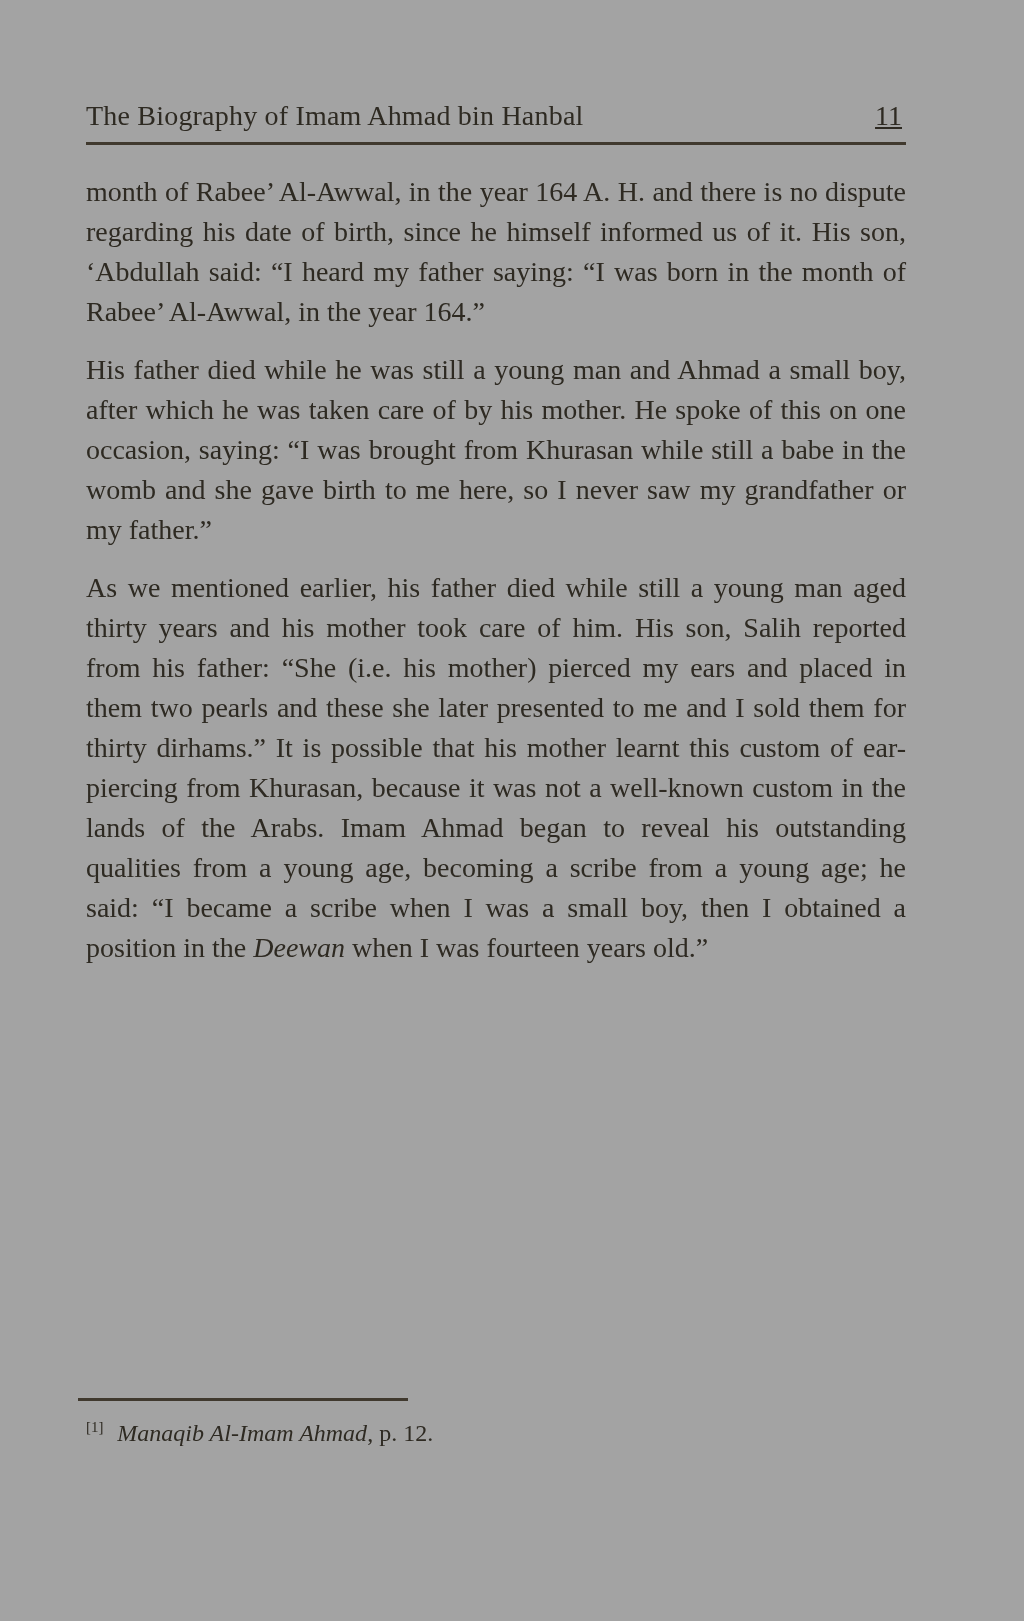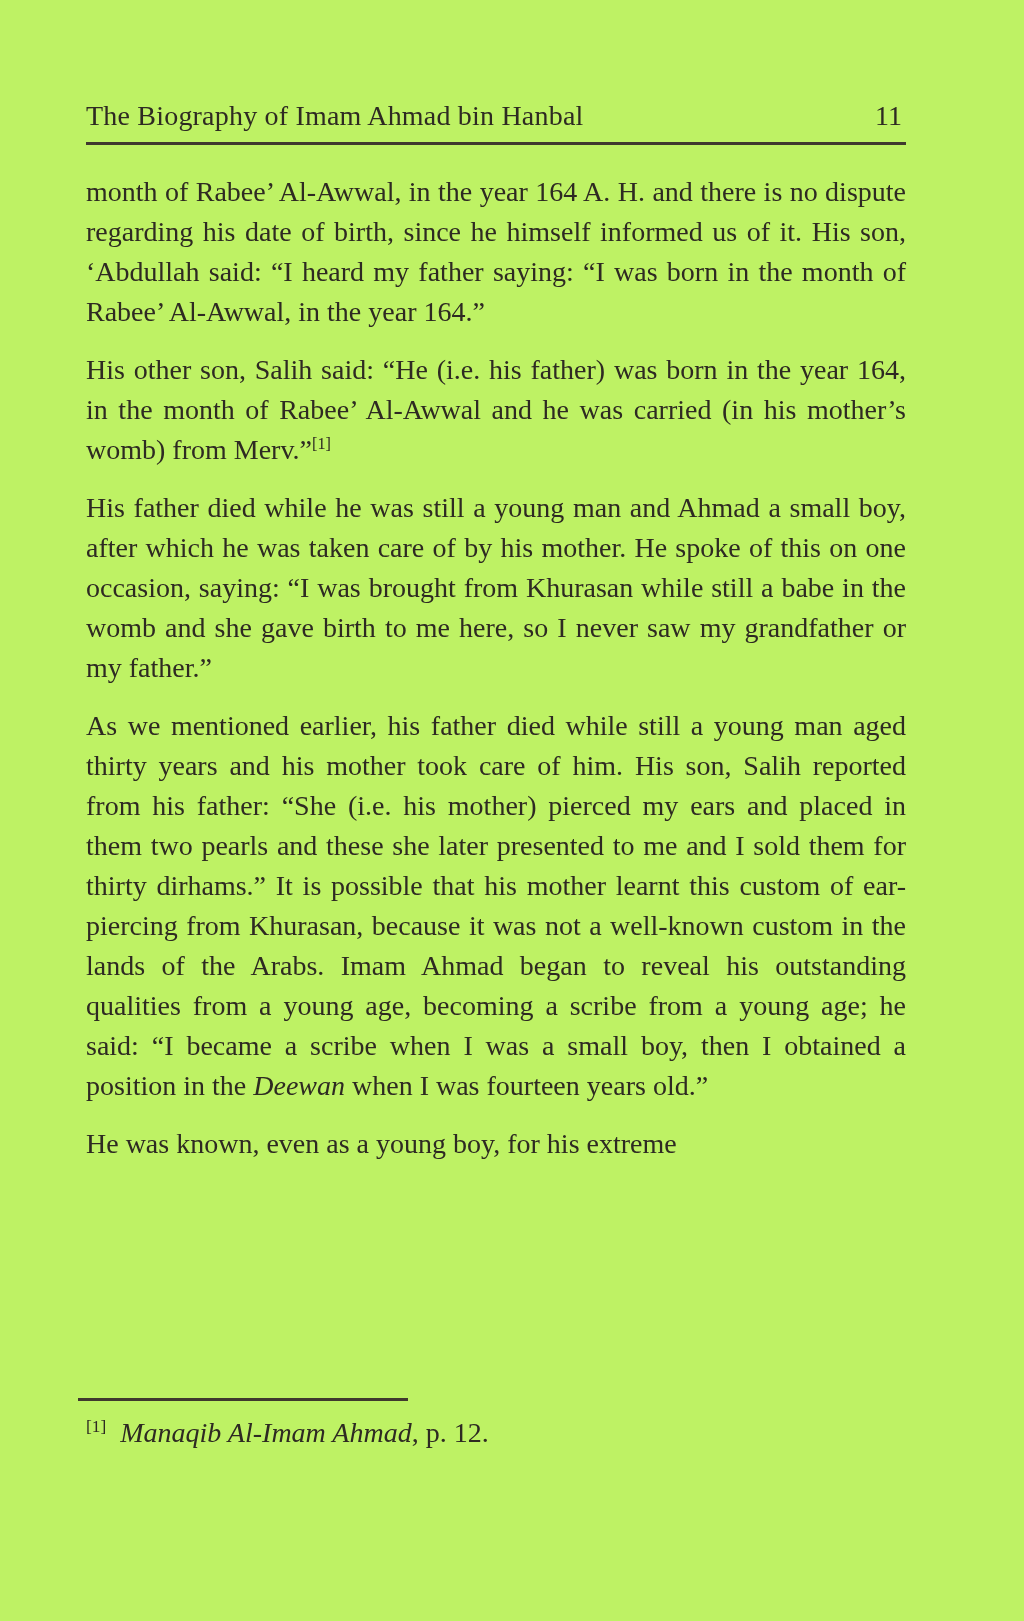--- a/index.html
+++ b/index.html
@@ -5,21 +5,21 @@
   html, body {
     margin: 0;
     padding: 0;
     background: #e8e6dc;
   }
   .page {
     position: relative;
     width: 1024px;
     height: 1621px;
     margin: 0 auto;
-    background: #bef264;
+    background: #a3a3a3;
     box-sizing: border-box;
     font-family: "Liberation Serif", "DejaVu Serif", serif;
     color: #2e2a22;
     overflow: hidden;
   }
   .content {
     position: absolute;
     left: 86px;
     top: 100px;
     width: 820px;
@@ -30,20 +30,21 @@
     align-items: baseline;
     font-size: 28px;
     padding-bottom: 10px;
     border-bottom: 3px solid #40392e;
   }
   .running-header .title {
     letter-spacing: 0.2px;
   }
   .running-header .page-num {
     padding-right: 4px;
+    text-decoration: underline;
   }
   .body-text {
     margin-top: 27px;
     font-size: 28px;
     line-height: 40px;
     text-align: justify;
   }
   .body-text p {
     margin: 6px 0 18px 0;
   }
@@ -60,21 +61,21 @@
     top: 1398px;
     width: 828px;
   }
   .footnote-rule {
     width: 330px;
     height: 3px;
     background: #40392e;
     margin-bottom: 16px;
   }
   .footnote {
-    font-size: 28px;
+    font-size: 24px;
     line-height: 32px;
     color: #2e2a22;
     padding-left: 8px;
   }
   .footnote sup.fn-marker {
     font-size: 0.62em;
     line-height: 0;
     vertical-align: super;
     margin-right: 14px;
     font-style: normal;
@@ -88,27 +89,25 @@
 
     <div class="running-header">
       <span class="title">The Biography of Imam Ahmad bin Hanbal</span>
       <span class="page-num">11</span>
     </div>
 
     <div class="body-text">
 
       <p><span>month of Rabee’ Al-Awwal, in the year 164 A. H. and there is no dispute regarding his date of birth, since he himself informed us of it. His son, ‘Abdullah said: “I heard my father saying: “I was born in the month of Rabee’ Al-Awwal, in the year 164.”</span></p>
 
-      <p><span>His other son, Salih said: “He (i.e. his father) was born in the year 164, in the month of Rabee’ Al-Awwal and he was carried (in his mother’s womb) from Merv.”</span><sup class="fn-ref">[1]</sup></p>
 
       <p><span>His father died while he was still a young man and Ahmad a small boy, after which he was taken care of by his mother. He spoke of this on one occasion, saying: “I was brought from Khurasan while still a babe in the womb and she gave birth to me here, so I never saw my grandfather or my father.”</span></p>
 
       <p><span>As we mentioned earlier, his father died while still a young man aged thirty years and his mother took care of him. His son, Salih reported from his father: “She (i.e. his mother) pierced my ears and placed in them two pearls and these she later presented to me and I sold them for thirty dirhams.” It is possible that his mother learnt this custom of ear-piercing from Khurasan, because it was not a well-known custom in the lands of the Arabs. Imam Ahmad began to reveal his outstanding qualities from a young age, becoming a scribe from a young age; he said: “I became a scribe when I was a small boy, then I obtained a position in the </span><em class="book-title">Deewan</em><span> when I was fourteen years old.”</span></p>
 
-      <p><span>He was known, even as a young boy, for his extreme</span></p>
 
     </div>
   </div>
 
   <div class="footnote-area">
     <div class="footnote-rule"></div>
     <div class="footnote"><sup class="fn-marker">[1]</sup><em class="book-title">Manaqib Al-Imam Ahmad</em><span>, p. 12.</span></div>
   </div>
 </div>
 

